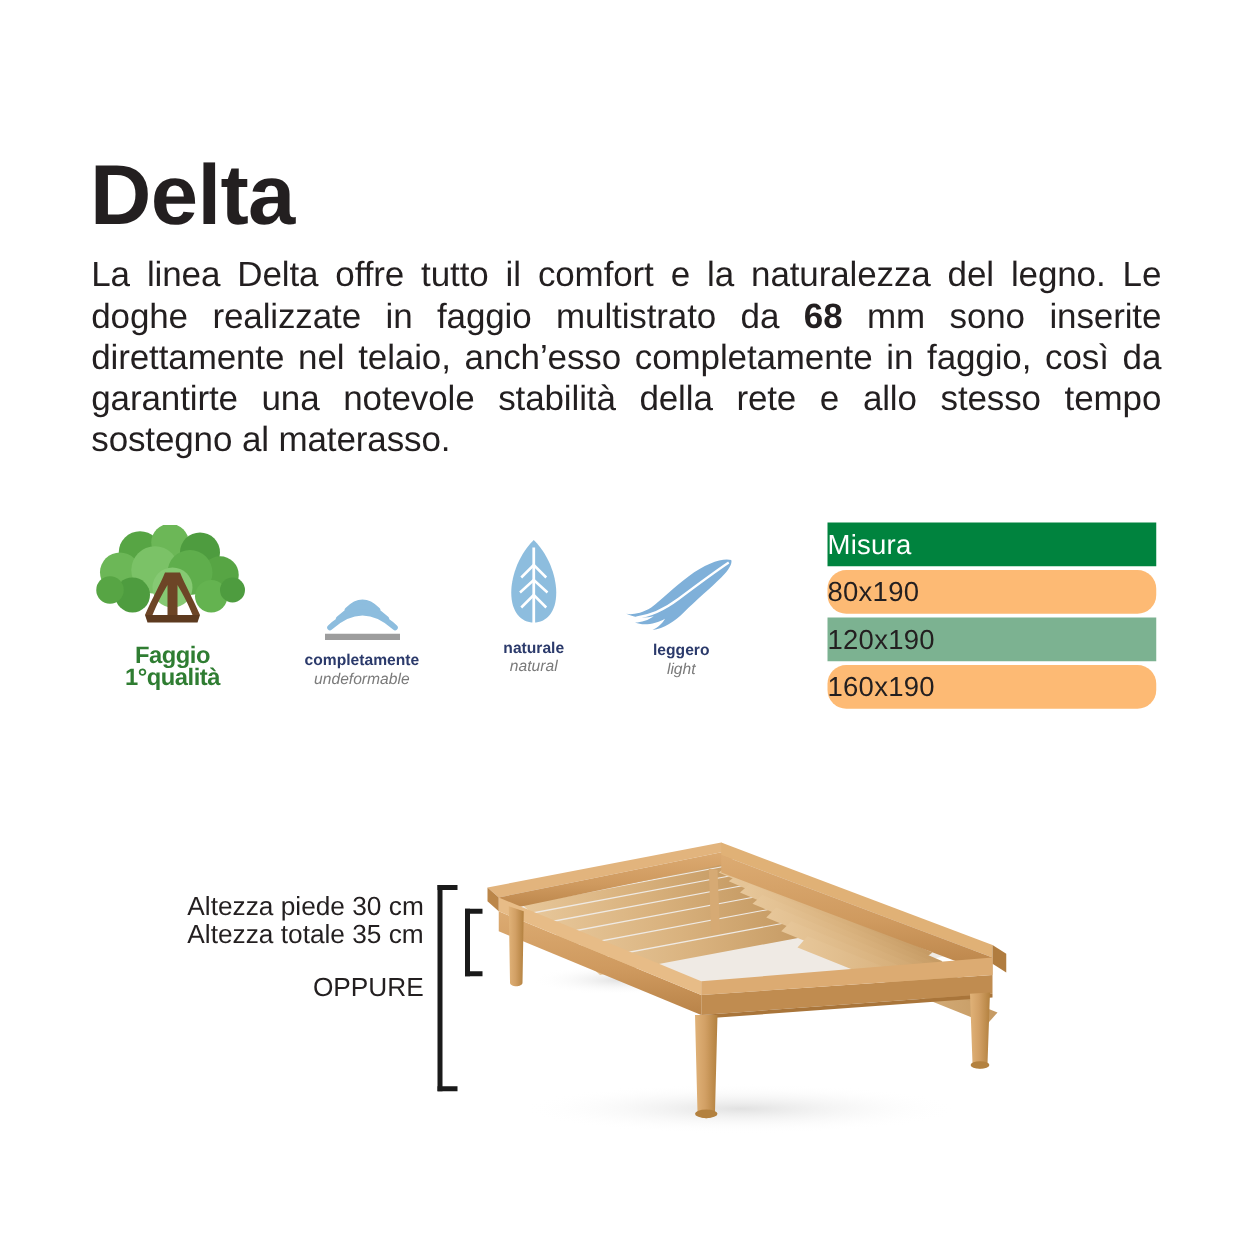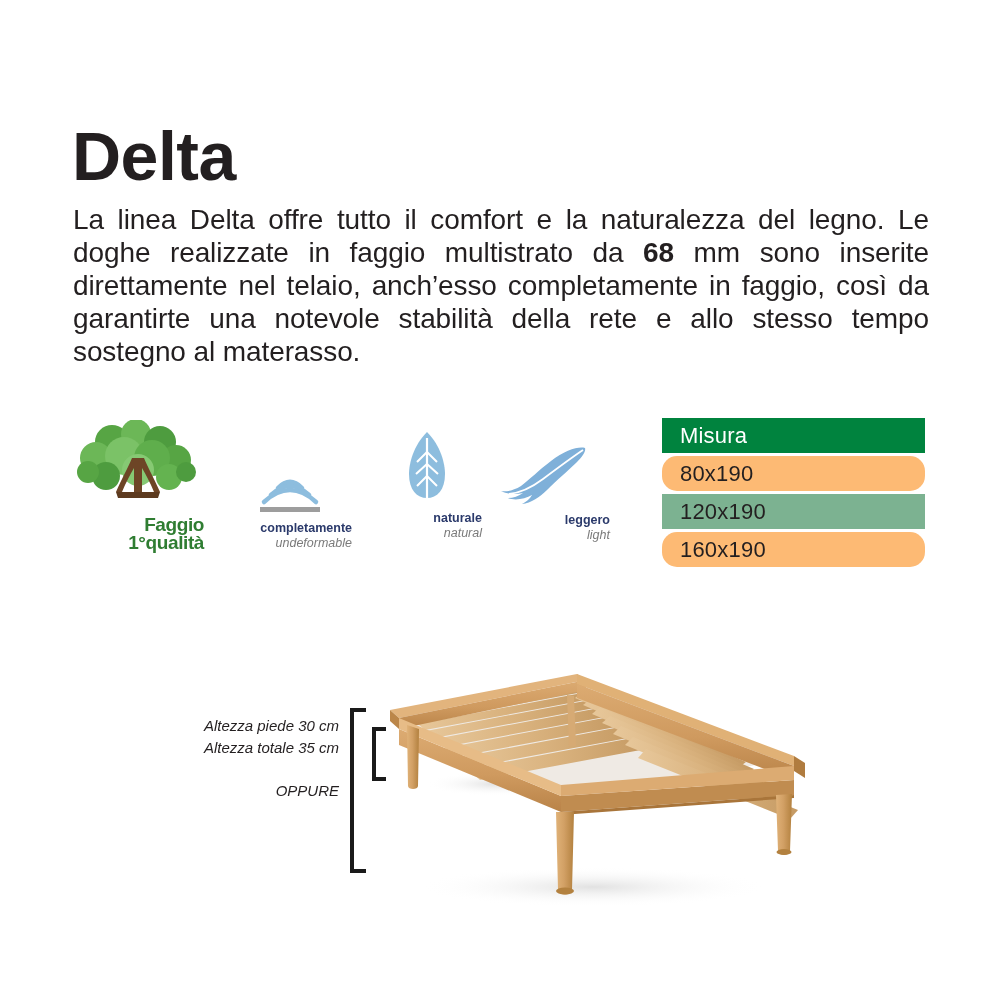--- a/index.html
+++ b/index.html
@@ -46,21 +46,21 @@
   
   #feature-row {
     position: absolute;
     left: 72px;
     top: 420px;
     width: 530px;
     height: 165px;
   }
   .feature {
     position: absolute;
-    text-align: right;
+    text-align: center;
   }
   .feature-label-it {
     font-size: 12.5px;
     font-weight: bold;
     color: #2b3a6b;
     line-height: 15px;
     white-space: nowrap;
   }
   .feature-label-en {
     font-size: 12.5px;
@@ -94,21 +94,20 @@
   #misura-table {
     position: absolute;
     left: 662px;
     top: 418px;
     width: 263px;
   }
   .misura-row {
     height: 35px;
     line-height: 35px;
     box-sizing: border-box;
-    padding-left: 18px;
     font-size: 22px;
     margin-bottom: 3px;
     letter-spacing: 0.2px;
   }
   .misura-head {
     background: #00833e;
     color: #ffffff;
   }
   .misura-light { background: #fdba74; color: #231f20; border-radius: 15px; }
   .misura-dark  { background: #7cb291; color: #231f20; }
@@ -128,25 +127,24 @@
     position: absolute;
     left: 150px;
     top: 700px;
     width: 235px;
     height: 180px;
   }
   .dim-text {
     position: absolute;
     right: 46px;
     text-align: center;
-    font-size: 15px;
+    font-size: 21px;
     line-height: 22px;
     color: #231f20;
     white-space: nowrap;
-    font-style: italic;
   }
   #dim-block-a { top: 15px; }
   #dim-oppure  { top: 80px; }
   #dim-block-b { top: 128px; }
 
   .bracket {
     position: absolute;
     border-left: 4px solid #1a1a1a;
     border-top: 4px solid #1a1a1a;
     border-bottom: 4px solid #1a1a1a;

